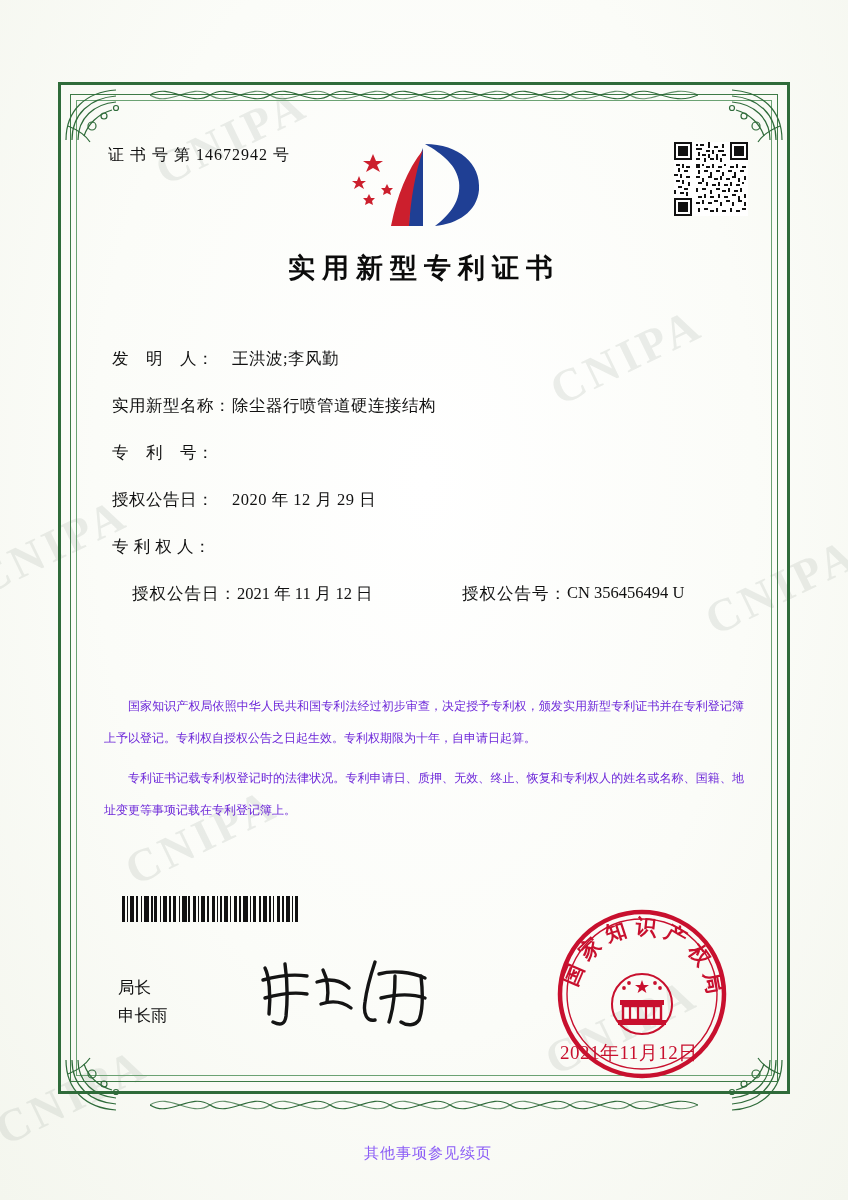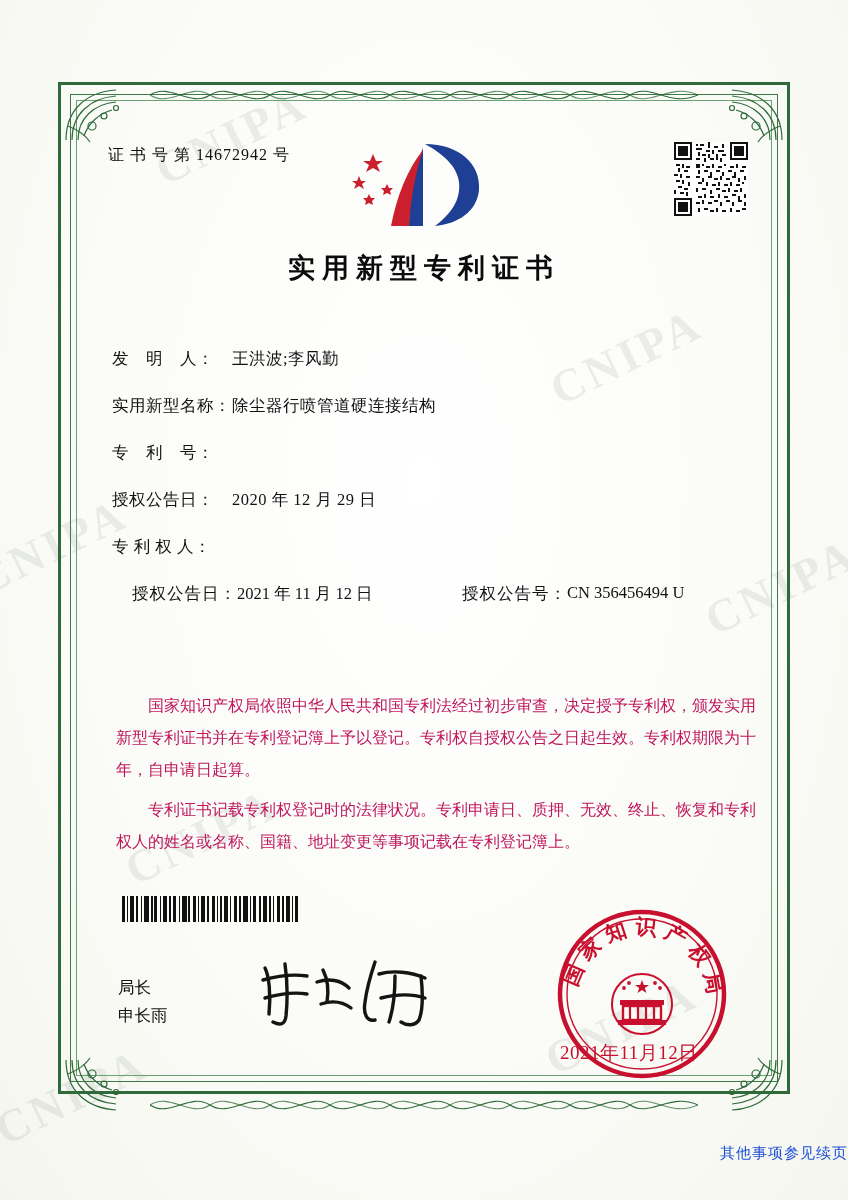--- a/index.html
+++ b/index.html
@@ -156,26 +156,26 @@
     letter-spacing: 0.5px;
   }
   .frow-2col { display:flex; align-items: baseline; font-size:16.5px; color:#111; margin-bottom: 22px;}
   .col-a { width: 330px; flex: 0 0 330px; display:flex; }
   .col-b { display:flex; }
   .lbl-tight { letter-spacing: 1px; white-space: nowrap; margin-left: 20px; }
 
   
   .paras {
     position: absolute;
-    left: 116px;
+    left: 104px;
     top: 690px;
     width: 640px;
-    font-size: 16px;
+    font-size: 12px;
     line-height: 32px;
-    color: #be185d;
+    color: #6d28d9;
     text-align: justify;
   }
   .paras p {
     margin: 0 0 8px 0;
     text-indent: 2em;
   }
 
   
   .barcode {
     position: absolute;
@@ -230,23 +230,23 @@
     left: 0; right: 0;
     top: 1094px;
     text-align: center;
     font-size: 15px;
     color: #111;
   }
   .footer-note {
     position: absolute;
     left: 8px; right: 0;
     top: 1144px;
-    text-align: right;
+    text-align: center;
     font-size: 15px;
-    color: #1d4ed8;
+    color: #8b5cf6;
     letter-spacing: 1px;
   }
 </style>
 </head>
 <body>
 
 <div class="page">
   <div class="paper-tint"></div>
 
   <div class="wm wm-1">CNIPA</div>

